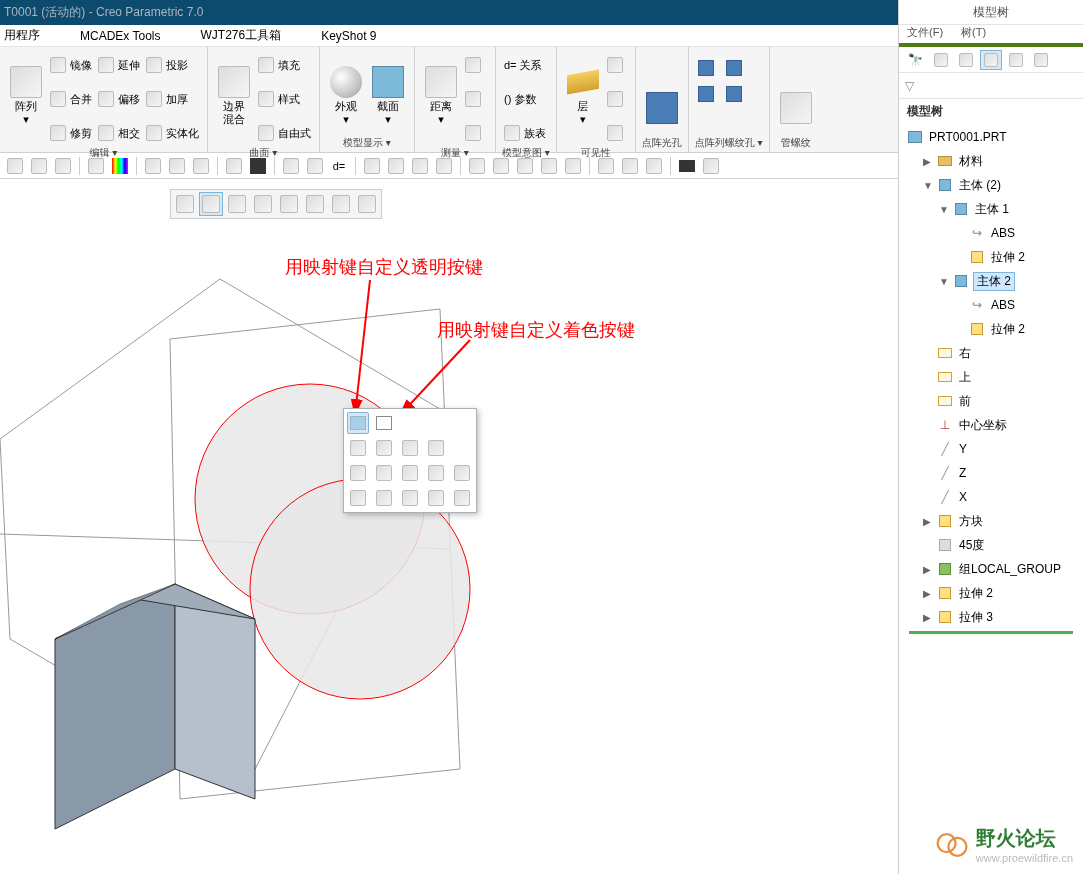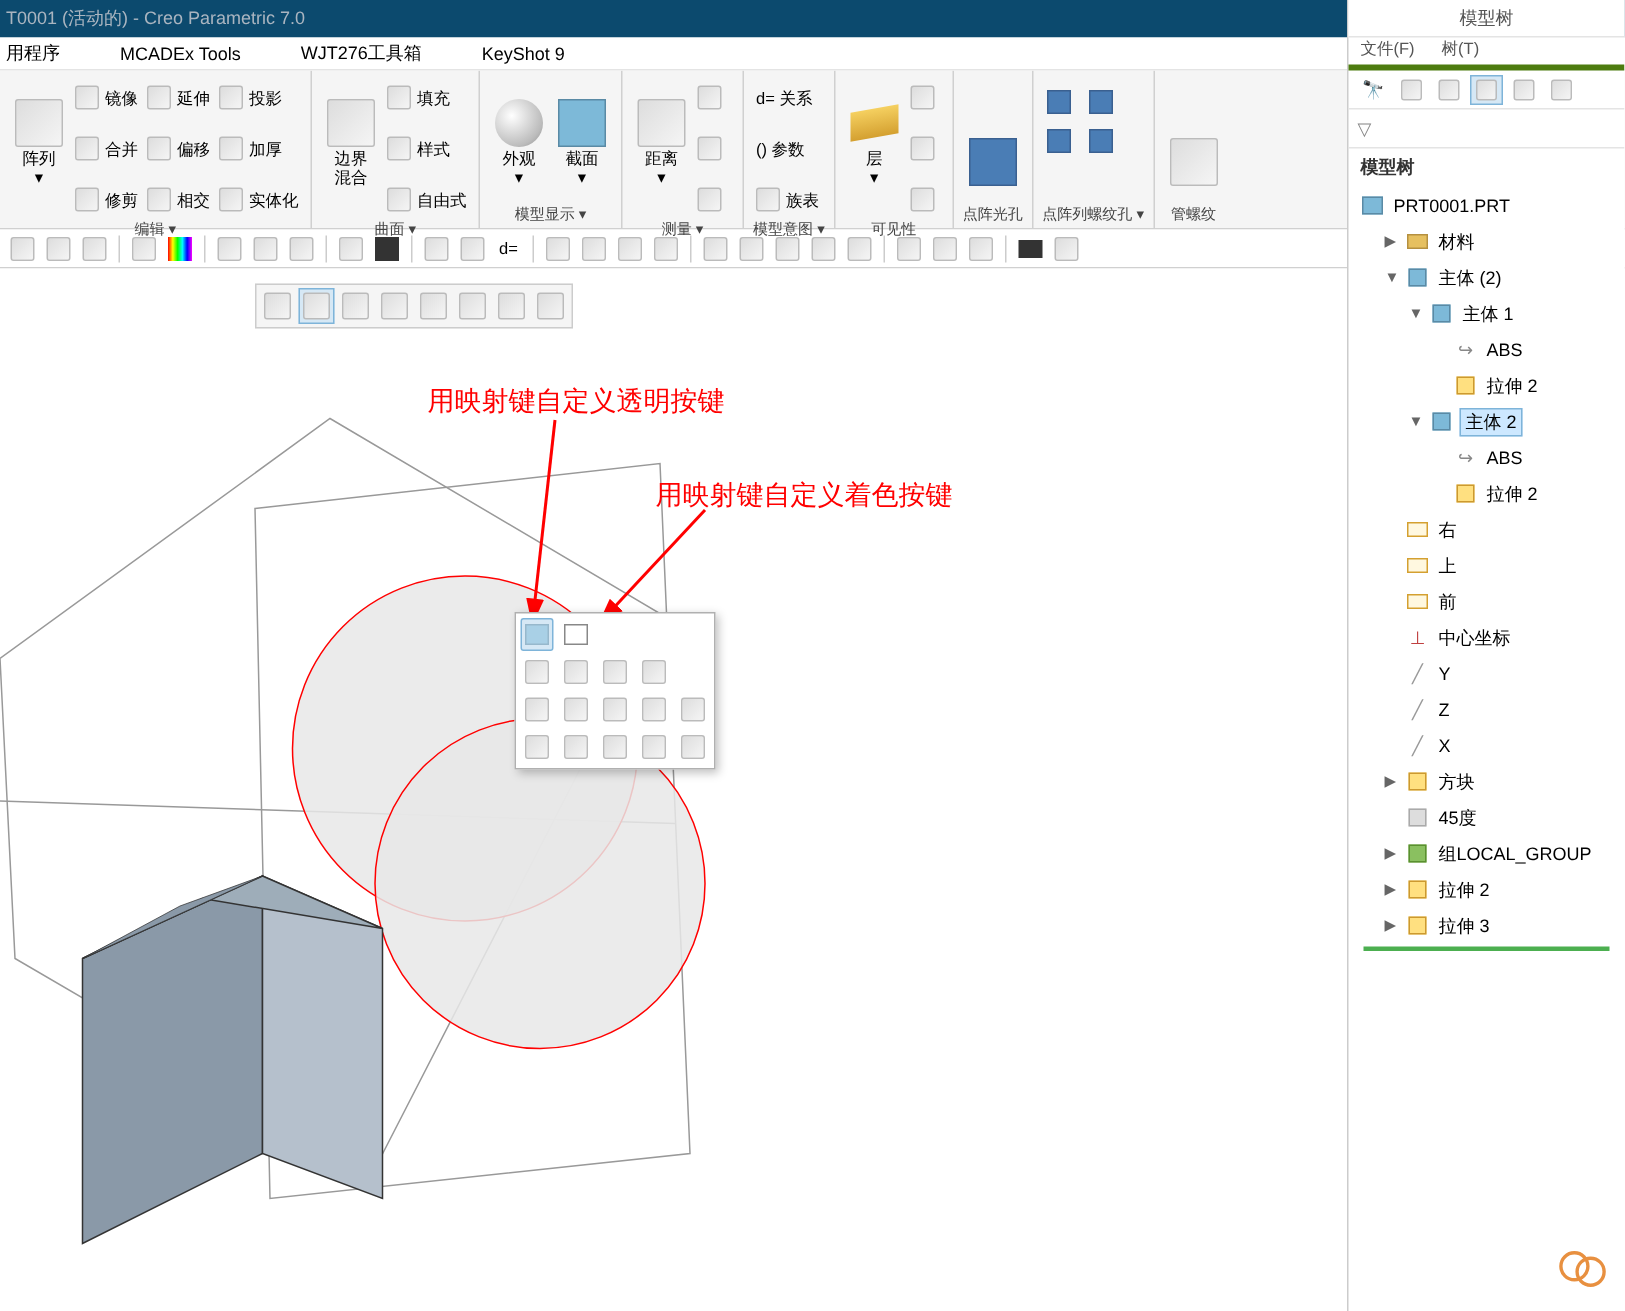--- a/index.html
+++ b/index.html
@@ -674,13 +674,17 @@
       </div>
     <div class="green-underline"></div>
   </div>
 </div>
 
 <div class="watermark">
   <svg class="logo" viewBox="0 0 40 40">
     <circle cx="14" cy="18" r="10" fill="none" stroke="#e89040" stroke-width="2.5"></circle>
     <circle cx="26" cy="22" r="10" fill="none" stroke="#e89040" stroke-width="2.5"></circle>
   </svg>
+  <div>
+    <div class="txt1">野火论坛</div>
+    <div class="txt2">www.proewildfire.cn</div>
+  </div>
 </div>
 
 </body></html>

